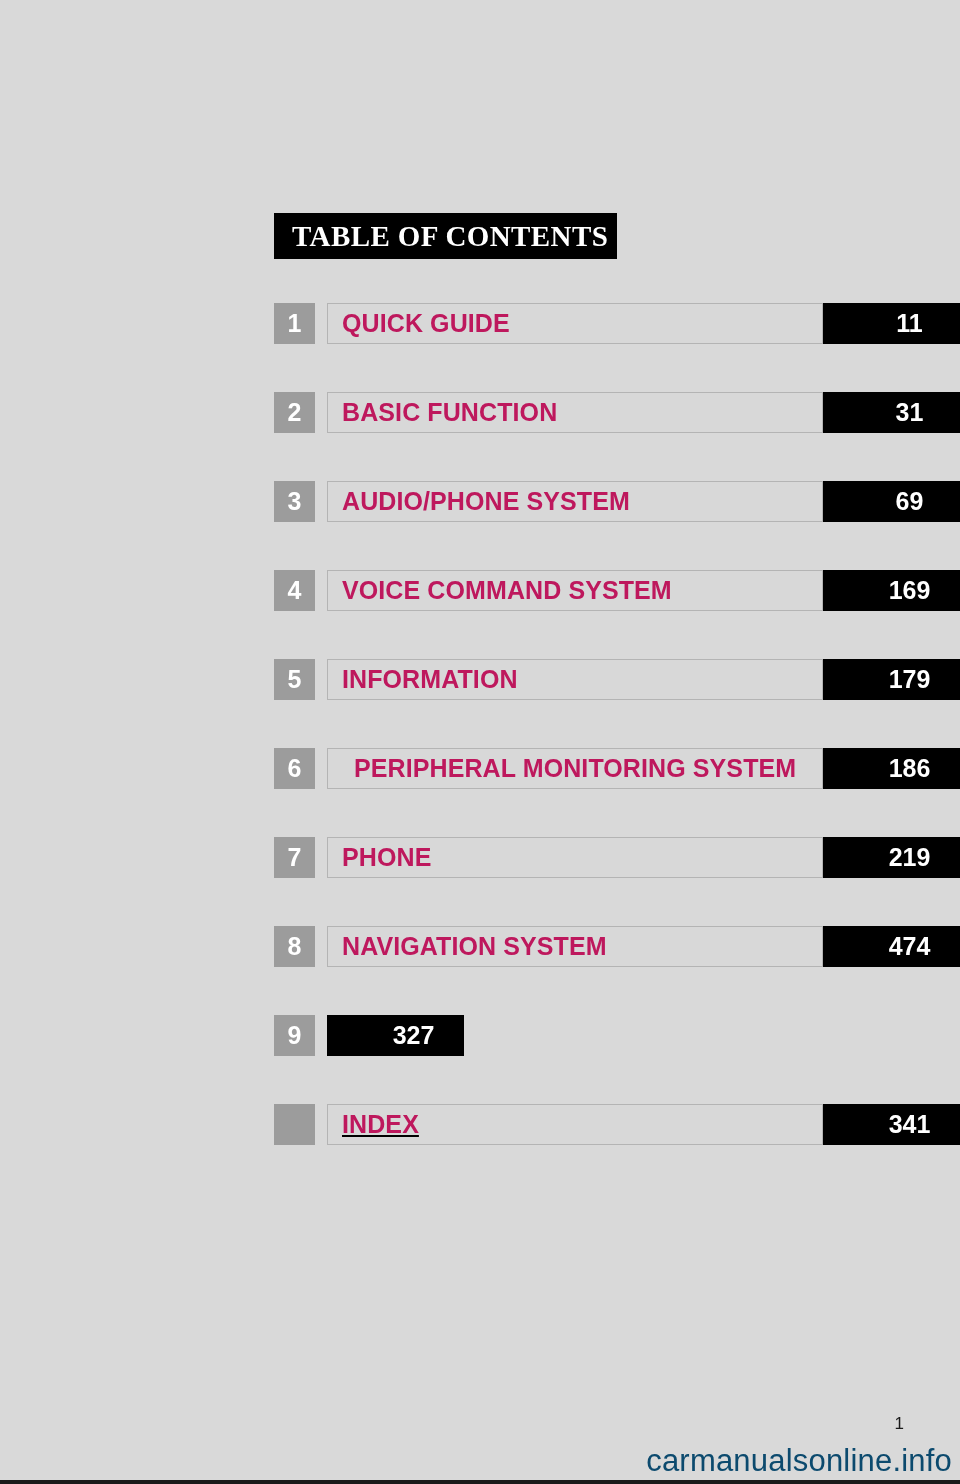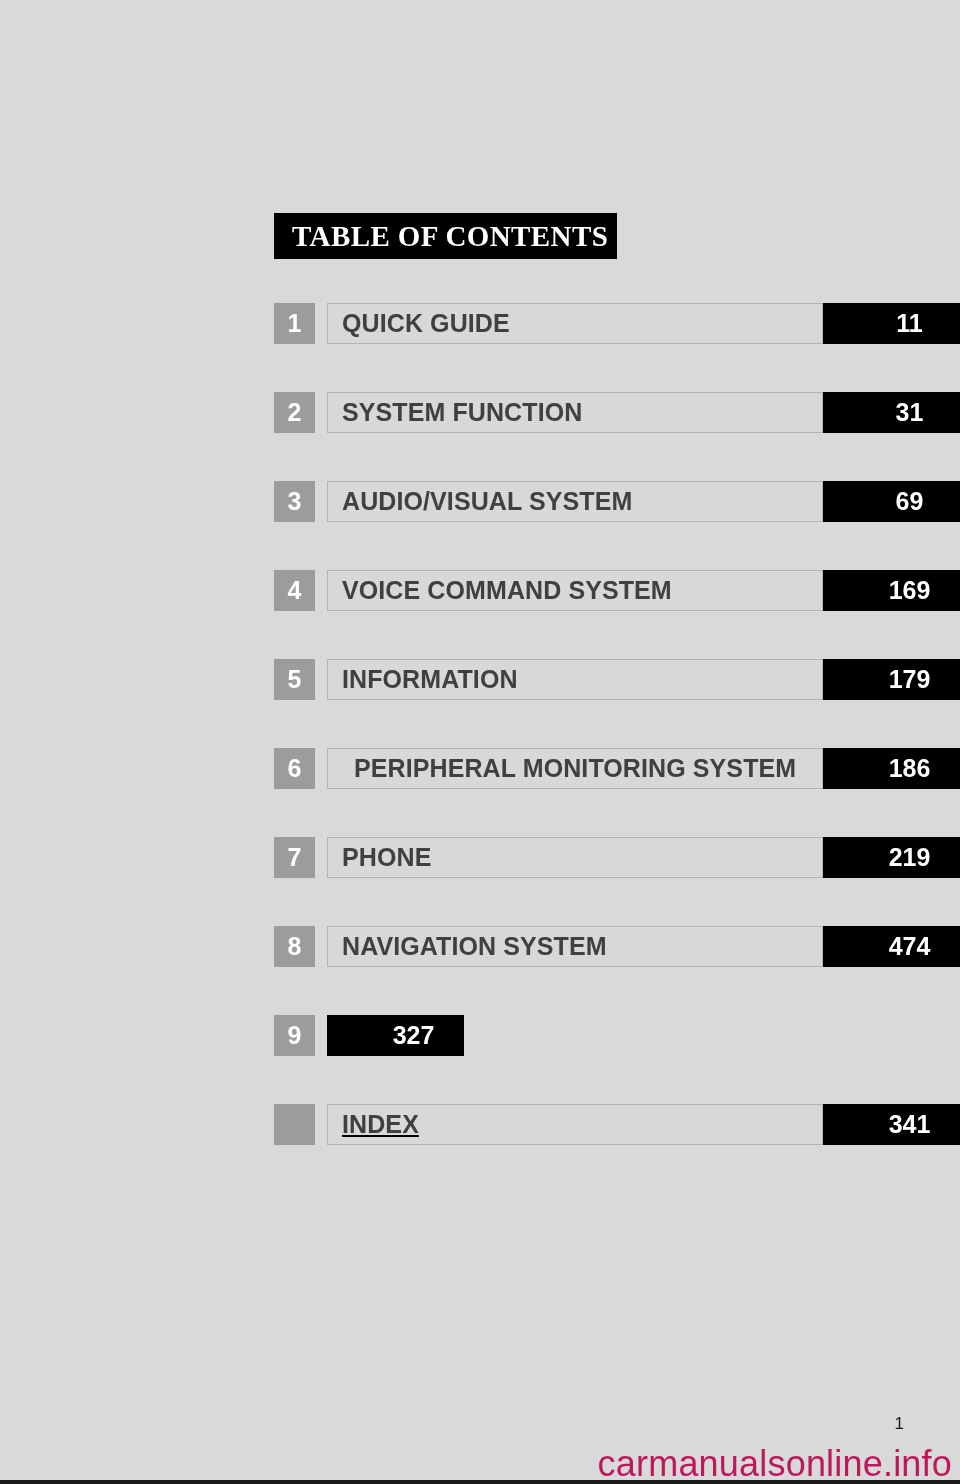--- a/index.html
+++ b/index.html
@@ -104,21 +104,21 @@
     box-sizing: border-box;
     display: flex;
     align-items: center;
     padding-left: 14px;
     overflow: hidden;
   }
 
   .label-text {
     font-size: 25px;
     font-weight: bold;
-    color: #404040;
+    color: #be185d;
     letter-spacing: 0.1px;
     white-space: nowrap;
   }
 
   
   .page-num {
     flex: 0 0 137px;
     background: #000000;
     color: #ffffff;
     font-size: 25px;
@@ -142,22 +142,22 @@
     top: 1414px;
     font-size: 17px;
     color: #1a1a1a;
     font-weight: normal;
   }
 
   .watermark {
     position: absolute;
     right: 8px;
     top: 1443px;
-    font-size: 36px;
-    color: #be185d;
+    font-size: 31px;
+    color: #0c4a6e;
     letter-spacing: 0.2px;
     white-space: nowrap;
   }
 </style>
 </head>
 <body>
 
 <div class="page">
 
   <div class="toc-heading">TABLE OF CONTENTS</div>
@@ -170,30 +170,30 @@
       <div class="label-box">
         <span class="label-text">QUICK GUIDE</span>
       </div>
       <div class="page-num">11</div>
     </div>
 
     <div class="toc-row">
       <div class="chip">2</div>
       <div class="chip-gap"></div>
       <div class="label-box">
-        <span class="label-text">SYSTEM FUNCTION</span>
+        <span class="label-text">BASIC FUNCTION</span>
       </div>
       <div class="page-num">31</div>
     </div>
 
     <div class="toc-row">
       <div class="chip">3</div>
       <div class="chip-gap"></div>
       <div class="label-box">
-        <span class="label-text">AUDIO/VISUAL SYSTEM</span>
+        <span class="label-text">AUDIO/PHONE SYSTEM</span>
       </div>
       <div class="page-num">69</div>
     </div>
 
     <div class="toc-row">
       <div class="chip">4</div>
       <div class="chip-gap"></div>
       <div class="label-box">
         <span class="label-text">VOICE COMMAND SYSTEM</span>
       </div>

